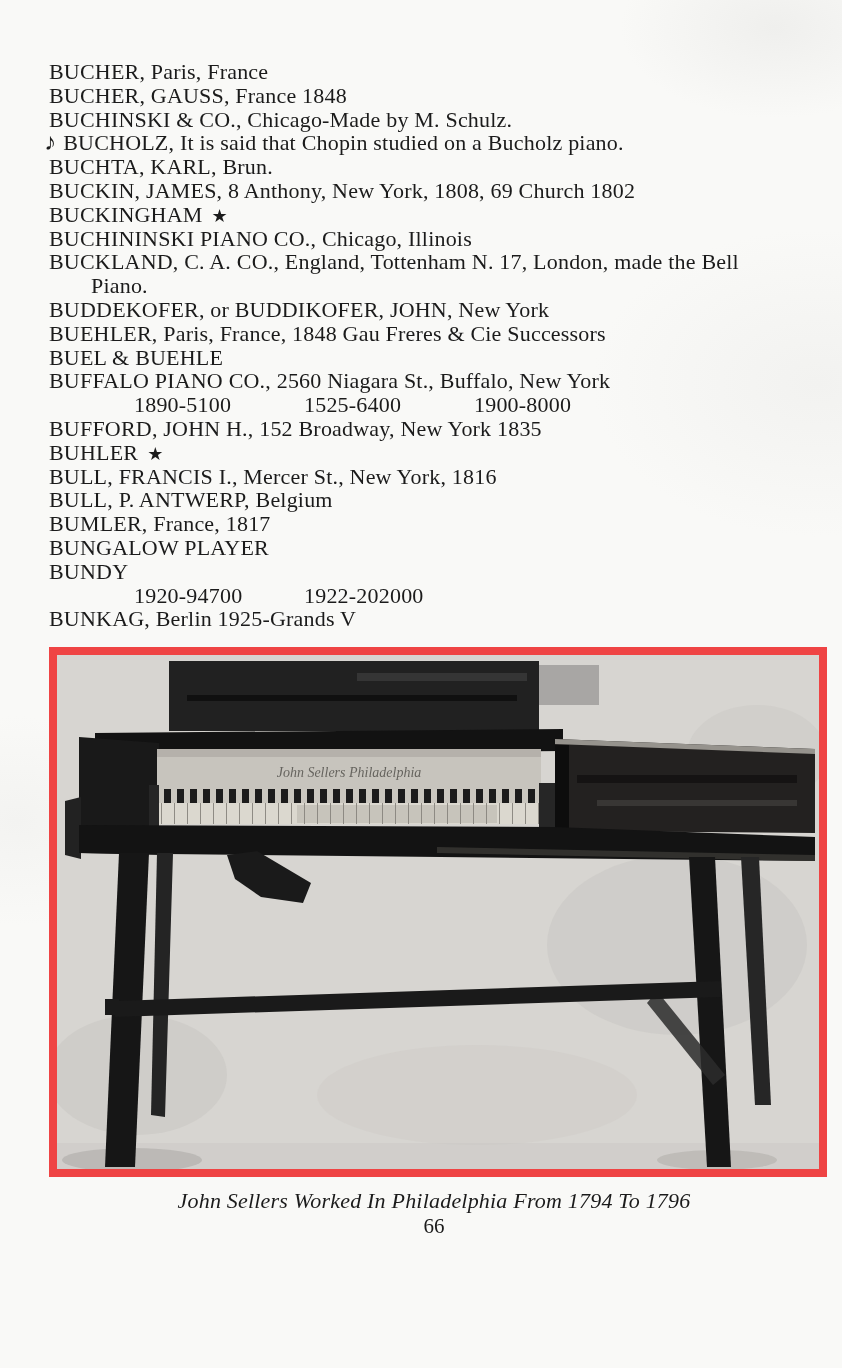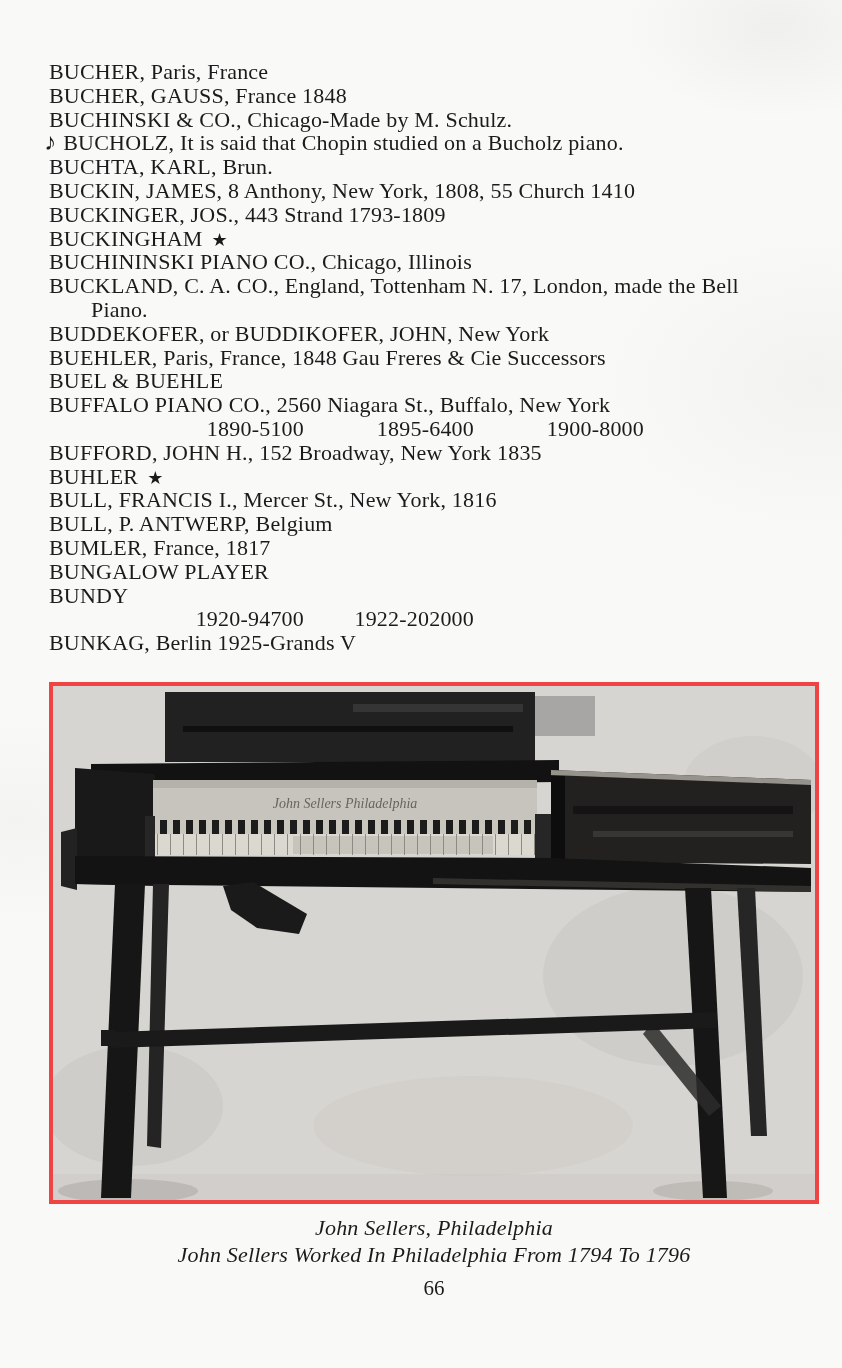--- a/index.html
+++ b/index.html
@@ -19,72 +19,70 @@
 
   .entries {
     font-size: 22px;
     line-height: 23.8px;
     letter-spacing: 0.2px;
     white-space: nowrap;
   }
   .row { height: 23.8px; }
   .continuation { padding-left: 42px; }
   .serials { padding-left: 85px; }
-  .serials .sn { display: inline-block; width: 170px; text-align: right; }
+  .serials .sn { display: inline-block; width: 170px; }
   .note-icon { font-size: 24px; margin-left: -5px; margin-right: 7px; }
   .star-icon { font-size: 18px; margin-left: 9px; }
 
   .photo-frame {
-    margin-top: 27px;
+    margin-top: 16px;
     width: 762px;
     height: 514px;
-    border: 4px solid #ef4444;
+    border: 8px solid #ef4444;
     background: #86efac;
     overflow: hidden;
   }
   .photo-frame svg { display: block; width: 762px; height: 514px; }
 
   .caption {
     width: 770px;
     margin-top: 10px;
     text-align: center;
     font-style: italic;
     font-size: 22px;
     line-height: 27px;
     letter-spacing: 0.2px;
   }
   .page-number {
     width: 770px;
-    margin-top: 8px;
     text-align: center;
     font-size: 21px;
   }
 </style>
 </head>
 <body>
 
 <div class="content">
 
   <div class="entries">
       <div class="row"><span>BUCHER, Paris, France</span></div>
       <div class="row"><span>BUCHER, GAUSS, France 1848</span></div>
       <div class="row"><span>BUCHINSKI &amp; CO., Chicago-Made by M. Schulz.</span></div>
       <div class="row"><span class="note-icon">♪</span><span>BUCHOLZ, It is said that Chopin studied on a Bucholz piano.</span></div>
       <div class="row"><span>BUCHTA, KARL, Brun.</span></div>
-      <div class="row"><span>BUCKIN, JAMES, 8 Anthony, New York, 1808, 55 Church 1410</span></div>
-      <div class="row"><span>BUCKINGER, JOS., 443 Strand 1793-1809</span></div>
+      <div class="row"><span>BUCKIN, JAMES, 8 Anthony, New York, 1808, 69 Church 1802</span></div>
       <div class="row"><span>BUCKINGHAM</span><span class="star-icon">★</span></div>
       <div class="row"><span>BUCHININSKI PIANO CO., Chicago, Illinois</span></div>
       <div class="row"><span>BUCKLAND, C. A. CO., England, Tottenham N. 17, London, made the Bell</span></div>
       <div class="row continuation"><span>Piano.</span></div>
       <div class="row"><span>BUDDEKOFER, or BUDDIKOFER, JOHN, New York</span></div>
       <div class="row"><span>BUEHLER, Paris, France, 1848 Gau Freres &amp; Cie Successors</span></div>
       <div class="row"><span>BUEL &amp; BUEHLE</span></div>
       <div class="row"><span>BUFFALO PIANO CO., 2560 Niagara St., Buffalo, New York</span></div>
-      <div class="row serials"><span class="sn">1890-5100</span><span class="sn">1895-6400</span><span class="sn">1900-8000</span></div>
+      <div class="row serials"><span class="sn">1890-5100</span><span class="sn">1525-6400</span><span class="sn">1900-8000</span></div>
       <div class="row"><span>BUFFORD, JOHN H., 152 Broadway, New York 1835</span></div>
       <div class="row"><span>BUHLER</span><span class="star-icon">★</span></div>
       <div class="row"><span>BULL, FRANCIS I., Mercer St., New York, 1816</span></div>
       <div class="row"><span>BULL, P. ANTWERP, Belgium</span></div>
       <div class="row"><span>BUMLER, France, 1817</span></div>
       <div class="row"><span>BUNGALOW PLAYER</span></div>
       <div class="row"><span>BUNDY</span></div>
       <div class="row serials"><span class="sn">1920-94700</span><span class="sn">1922-202000</span></div>
       <div class="row"><span>BUNKAG, Berlin 1925-Grands V</span></div>
     </div>
@@ -147,19 +145,18 @@
       <polygon points="632,202 658,202 674,512 650,512" fill="#161616"></polygon>
       <polygon points="684,202 702,202 714,450 698,450" fill="#262626"></polygon>
       <polygon points="600,336 668,420 656,430 590,348" fill="#2b2b2b" opacity="0.85"></polygon>
 
       <polygon points="58,346 664,326 664,342 58,362" fill="#1a1a1a"></polygon>
       <rect x="48" y="344" width="14" height="16" fill="#1a1a1a"></rect>
     </svg>
   </div>
 
   <div class="caption">
-    <div>John Sellers, Philadelphia</div>
     <div>John Sellers Worked In Philadelphia From 1794 To 1796</div>
   </div>
 
   <div class="page-number">66</div>
 
 </div>
 
 </body></html>

